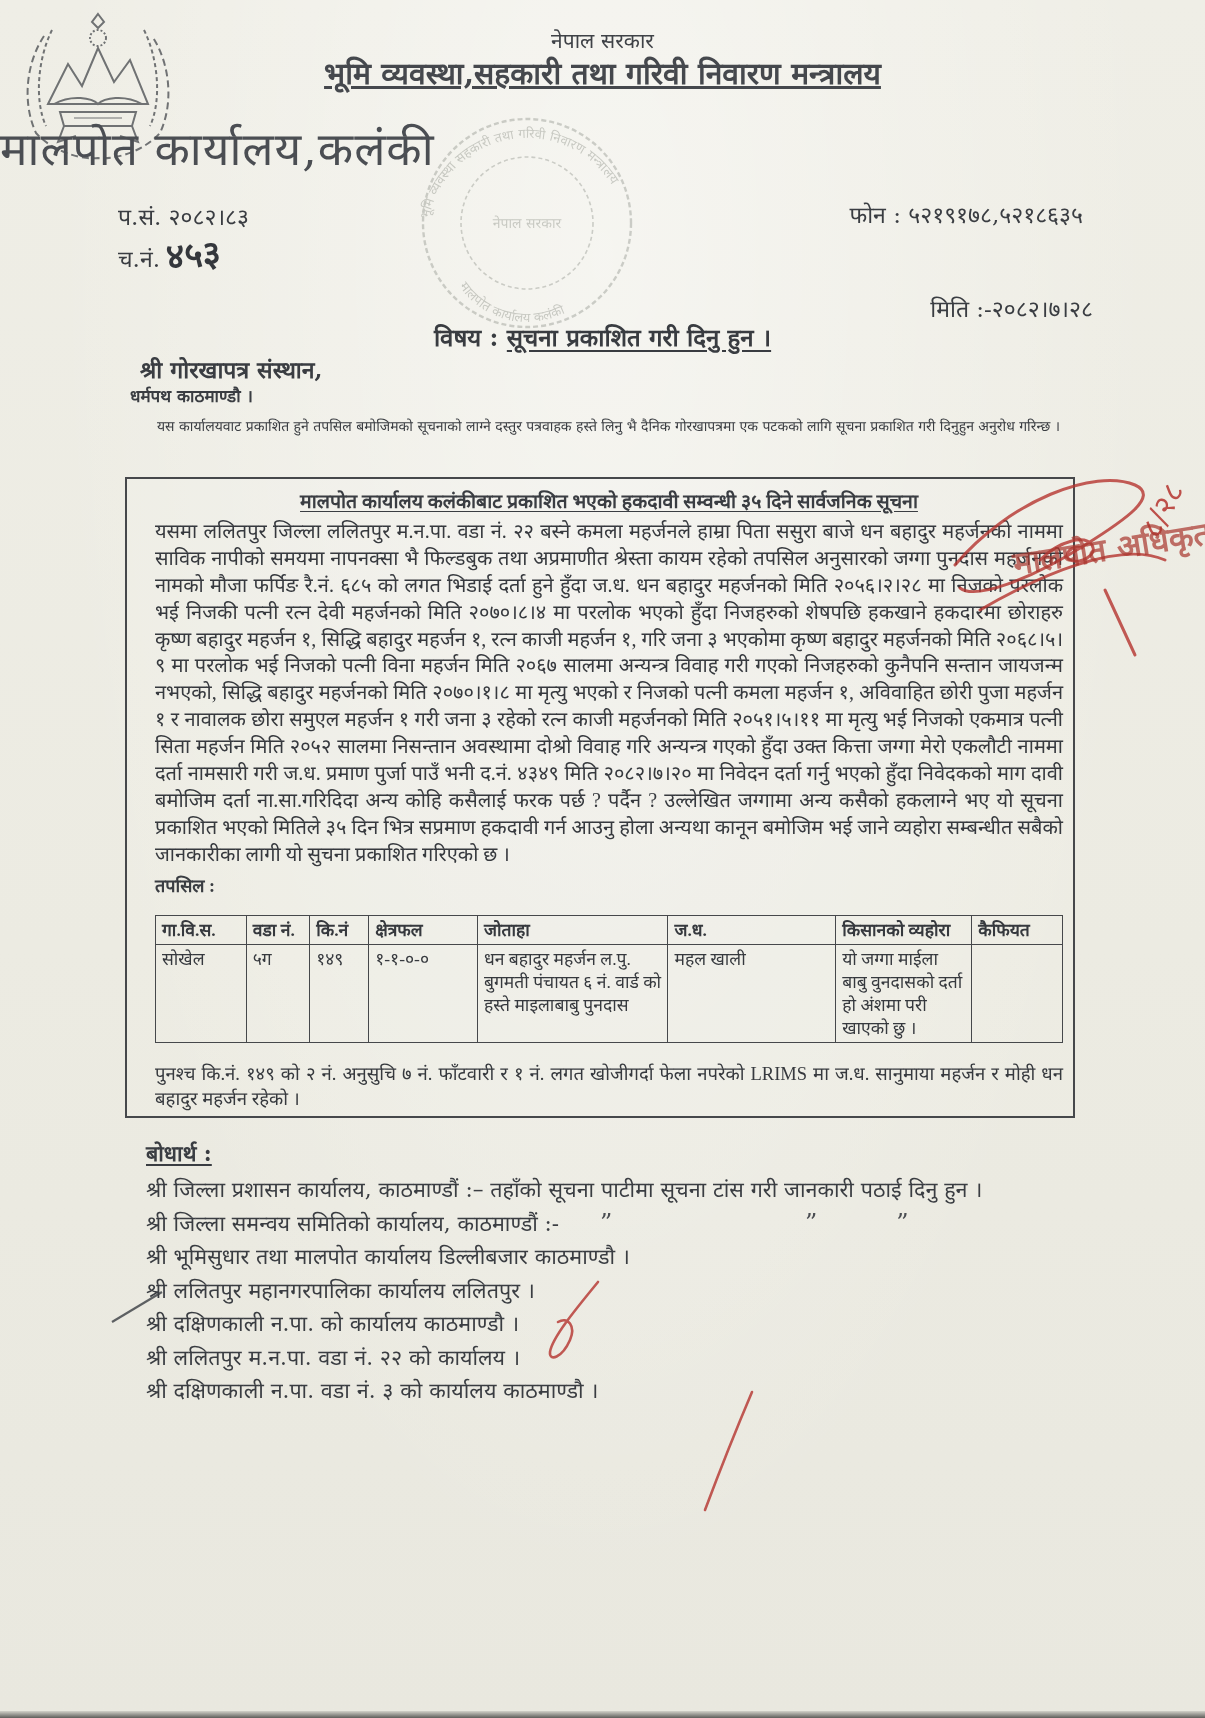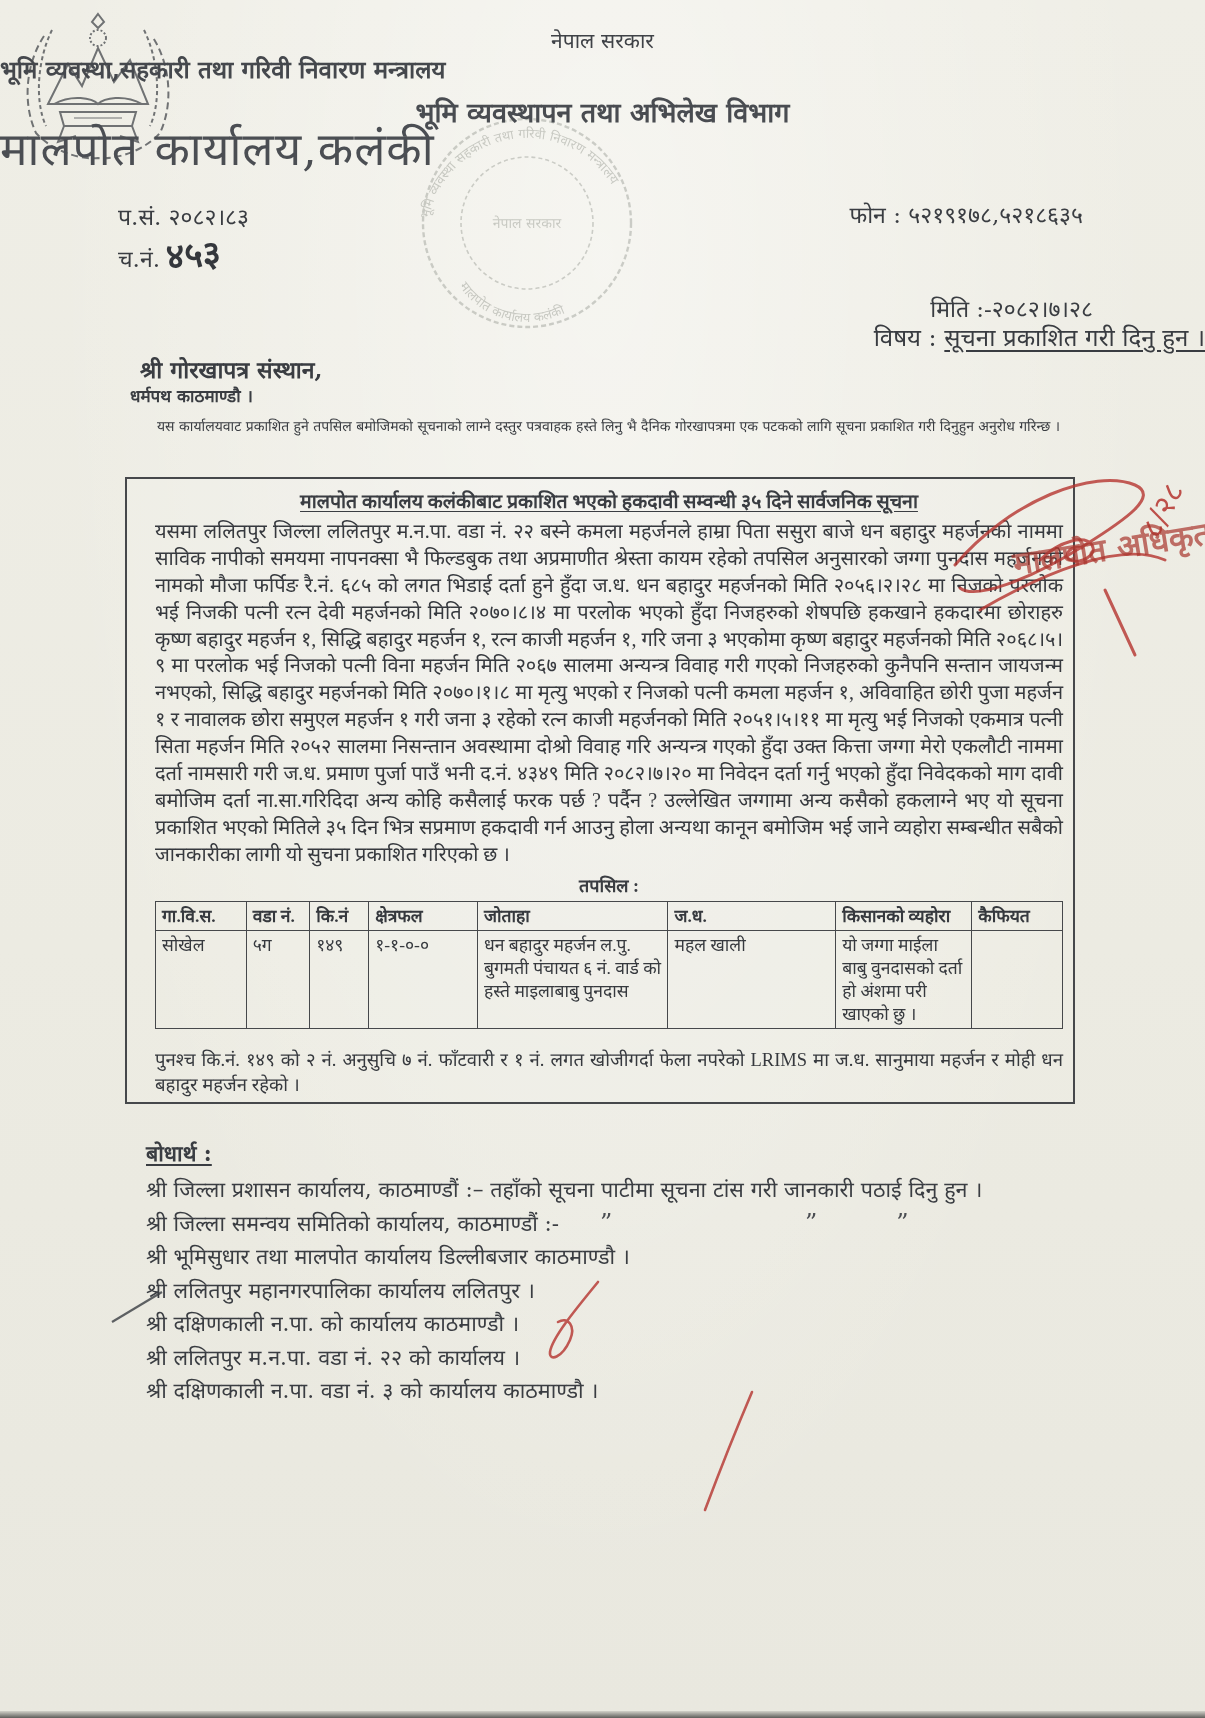--- a/index.html
+++ b/index.html
@@ -14,46 +14,46 @@
     color:#3a3d42;
     overflow:hidden;
   }
   .paper:after{
     content:"";position:absolute;left:0;right:0;bottom:0;height:7px;
     background:linear-gradient(180deg,rgba(80,80,78,.15),rgba(60,60,58,.8));
   }
   .abs{position:absolute;}
   
   .gov-line{top:26px;left:0;width:100%;text-align:center;font-size:21px;color:#3f4247;}
-  .ministry{top:52px;left:0;width:100%;text-align:left;font-size:24px;font-weight:600;color:#45484d;}
+  .ministry{top:52px;left:0;width:100%;text-align:center;font-size:30px;font-weight:600;color:#45484d;text-decoration:underline;}
   .department{top:93px;left:0;width:100%;text-align:center;font-size:27px;font-weight:600;color:#494c51;}
   .office{top:116px;left:0;width:100%;text-align:left;font-size:46px;font-weight:400;letter-spacing:1px;color:#4b4e53;}
   
   .ref-no{left:118px;top:200px;font-size:23px;}
   .ch-line{left:118px;top:230px;font-size:23px;}
   .ch-value{display:inline-block;font-size:35px;font-weight:600;transform:rotate(-4deg);margin-left:6px;color:#34373c;}
   .phone{right:122px;top:198px;font-size:23px;}
   .date-line{right:112px;top:292px;font-size:23px;}
   
-  .subject{top:320px;left:0;width:100%;text-align:right;font-size:24px;font-weight:400;color:#393c41;}
+  .subject{top:320px;left:0;width:100%;text-align:center;font-size:24px;font-weight:700;color:#393c41;}
   .subject u{text-underline-offset:4px;}
   .addr1{left:140px;top:353px;font-size:23px;font-weight:600;}
   .addr2{left:130px;top:384px;font-size:17px;font-weight:600;}
   .intro{left:115px;top:416px;width:968px;font-size:14px;line-height:1.45;text-align:justify;text-indent:42px;}
   
   .notice-box{
     left:125px;top:477px;width:950px;
     border:2px solid #46484b;
     padding:6px 10px 4px 28px;box-sizing:border-box;
     background:rgba(255,255,255,.06);
     font-family:Liberation Serif, serif;
   }
   .notice-title{text-align:center;font-size:19.5px;font-weight:700;text-decoration:underline;text-underline-offset:3px;margin:2px 0 4px 0;}
   .notice-body{font-size:20px;line-height:1.345;text-align:justify;color:#36393e;}
-  .tapasil{text-align:center;font-size:18px;font-weight:600;margin:5px 0 4px 0;}
+  .tapasil{font-size:18px;font-weight:600;margin:5px 0 18px 0;}
   table.detail{width:100%;border-collapse:collapse;table-layout:fixed;}
   table.detail th,table.detail td{
     border:1.6px solid #46484b;font-size:17.5px;line-height:1.3;
     padding:3px 6px;text-align:left;vertical-align:top;font-weight:600;color:#36393e;
   }
   table.detail td{font-weight:500;}
   .c0{width:10%}.c1{width:7%}.c2{width:6.5%}.c3{width:12%}.c4{width:21%}.c5{width:18.5%}.c6{width:15%}.c7{width:10%}
   .postscript{font-size:18.5px;line-height:1.35;margin-top:19px;text-align:justify;color:#36393e;}
   
   .bodharth{left:98px;top:1138px;width:985px;font-size:21.5px;color:#3a3d42;margin-left:48px;}
@@ -98,21 +98,20 @@
       </text>
       <text font-size="13" fill="#6e7369">
         <textPath href="#arcBot" startOffset="14%">मालपोत कार्यालय कलंकी</textPath>
       </text>
       <text x="135" y="120" text-anchor="middle" font-size="14" fill="#6e7369">नेपाल सरकार</text>
     </g>
   </svg>
 
   <div class="abs gov-line">नेपाल सरकार</div>
   <div class="abs ministry">भूमि व्यवस्था,सहकारी तथा गरिवी निवारण मन्त्रालय</div>
-  <div class="abs department">भूमि व्यवस्थापन तथा अभिलेख विभाग</div>
   <div class="abs office">मालपोत कार्यालय,कलंकी</div>
 
   <div class="abs ref-no">प.सं. २०८२।८३</div>
   <div class="abs ch-line">
     <span>च.नं.</span><span class="ch-value">४५३</span>
   </div>
   <div class="abs phone">फोन : ५२१९१७८,५२१८६३५</div>
   <div class="abs date-line">मिति :-२०८२।७।२८</div>
 
   <div class="abs subject">

